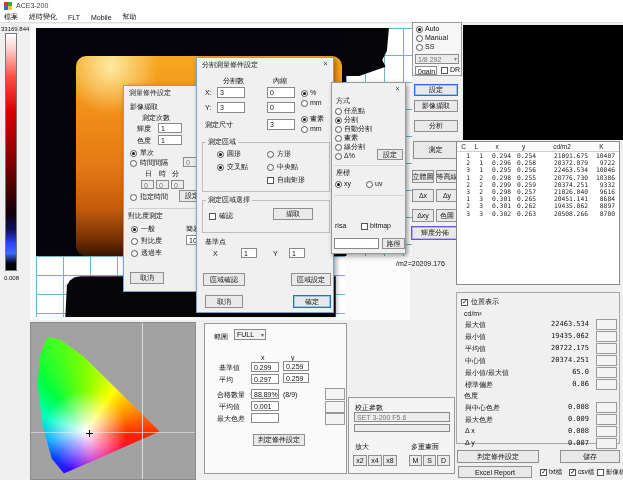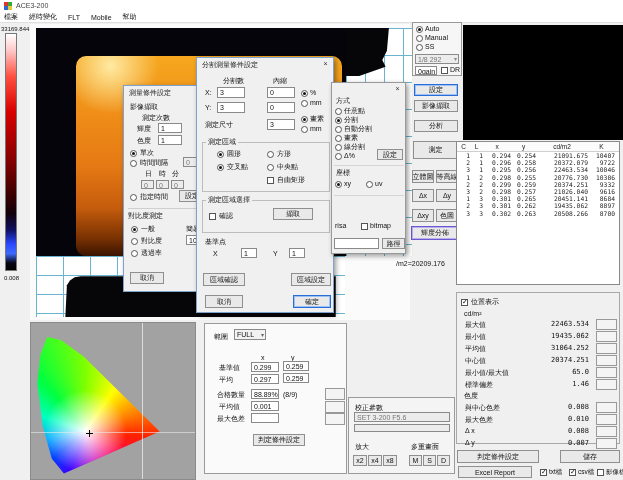--- a/index.html
+++ b/index.html
@@ -314,37 +314,37 @@
     <span class="check on" style="left:4px;top:6px;"></span>
     <span class="lbl" style="left:14px;top:5px;">位置表示</span>
     <span class="lbl" style="left:7px;top:17px;">cd/m²</span>
     <span class="srow-label" style="top:27px;">最大值</span>
     <span class="srow-val" style="top:27px;">22463.534</span>
     <span class="sbox" style="top:26px;"></span>
     <span class="srow-label" style="top:39px;">最小值</span>
     <span class="srow-val" style="top:39px;">19435.062</span>
     <span class="sbox" style="top:38px;"></span>
     <span class="srow-label" style="top:51px;">平均值</span>
-    <span class="srow-val" style="top:51px;">31064.252</span>
+    <span class="srow-val" style="top:51px;">20722.175</span>
     <span class="sbox" style="top:50px;"></span>
     <span class="srow-label" style="top:63px;">中心值</span>
     <span class="srow-val" style="top:63px;">20374.251</span>
     <span class="sbox" style="top:62px;"></span>
     <span class="srow-label" style="top:75px;">最小值/最大值</span>
     <span class="srow-val" style="top:75px;">65.0</span>
     <span class="sbox" style="top:74px;"></span>
     <span class="srow-label" style="top:87px;">標準偏差</span>
-    <span class="srow-val" style="top:87px;">1.46</span>
+    <span class="srow-val" style="top:87px;">0.86</span>
     <span class="sbox" style="top:86px;"></span>
     <span class="lbl" style="left:7px;top:99px;">色度</span>
     <span class="srow-label" style="top:110px;">與中心色差</span>
     <span class="srow-val" style="top:110px;">0.008</span>
     <span class="sbox" style="top:109px;"></span>
     <span class="srow-label" style="top:122px;">最大色差</span>
-    <span class="srow-val" style="top:122px;">0.010</span>
+    <span class="srow-val" style="top:122px;">0.009</span>
     <span class="sbox" style="top:121px;"></span>
     <span class="srow-label" style="top:134px;">Δ x</span>
     <span class="srow-val" style="top:134px;">0.008</span>
     <span class="sbox" style="top:133px;"></span>
     <span class="srow-label" style="top:146px;">Δ y</span>
     <span class="srow-val" style="top:146px;">0.007</span>
     <span class="sbox" style="top:145px;"></span>
   </div>
   <div class="btn" style="left:457px;top:450px;width:82px;height:13px;">判定條件設定</div>
   <div class="btn" style="left:560px;top:450px;width:60px;height:13px;">儲存</div>

